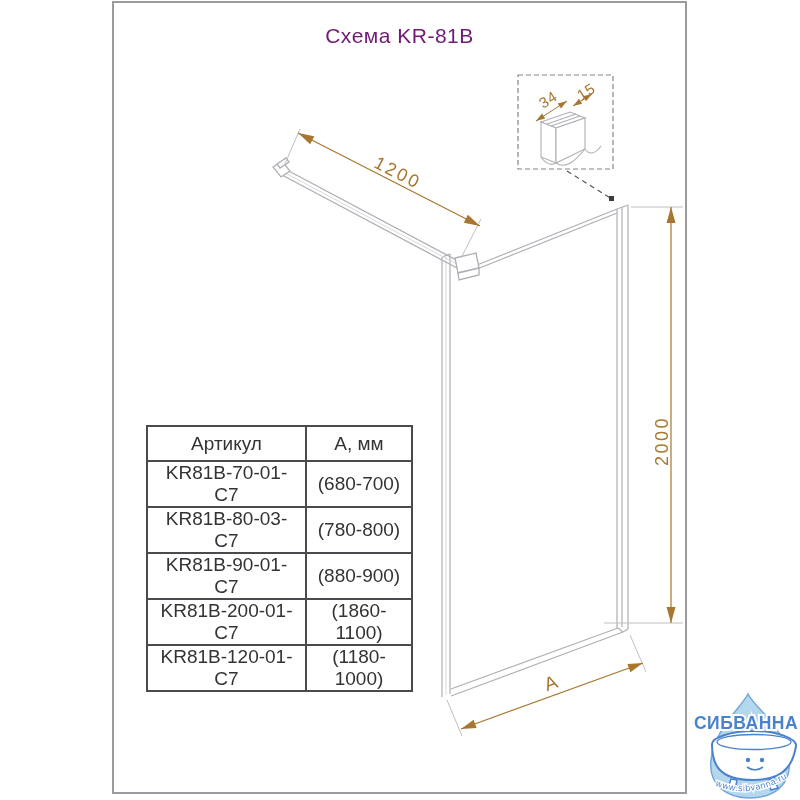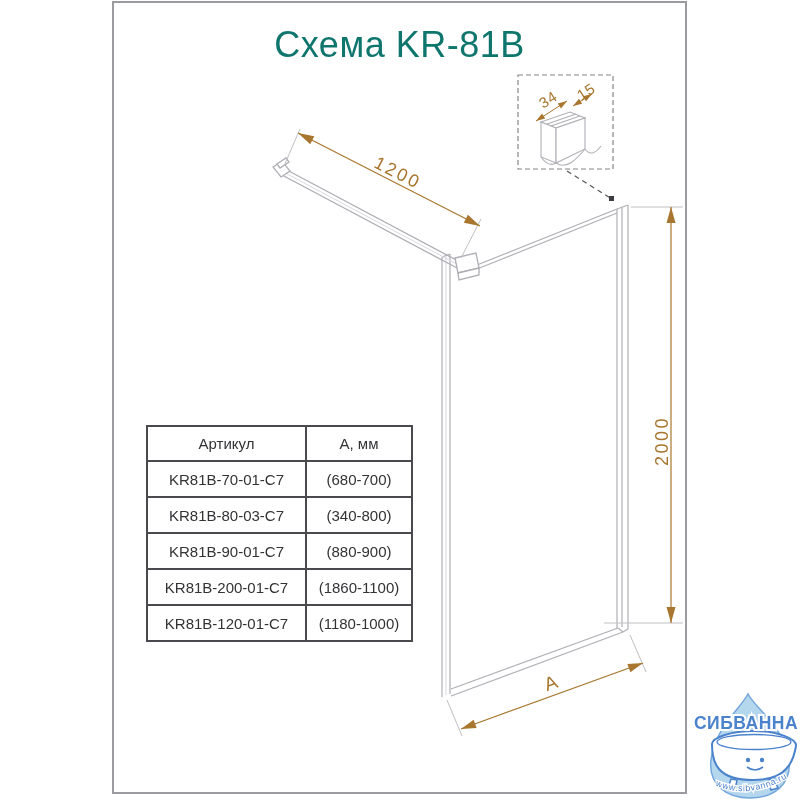--- a/index.html
+++ b/index.html
@@ -7,26 +7,26 @@
     width:800px;height:800px;position:relative;background:#ffffff;
     font-family:"Liberation Sans","DejaVu Sans",sans-serif;
     overflow:hidden;
   }
   .frame{
     position:absolute;left:112px;top:1px;width:575px;height:793px;
     border:2px solid #9a9a9f;box-sizing:border-box;background:#fff;
   }
   .title{
     position:absolute;left:112px;top:24px;width:575px;text-align:center;
-    font-size:36px;color:#0f766e;letter-spacing:0.5px;
+    font-size:21px;color:#701a75;letter-spacing:0.5px;
   }
   svg.drawing{position:absolute;left:0;top:0;width:800px;height:800px;pointer-events:none;}
   table.spec{
     position:absolute;left:146px;top:425px;border-collapse:collapse;background:#fff;
-    font-size:15px;color:#333336;
+    font-size:19px;color:#333336;
   }
   table.spec th, table.spec td{
     border:2px solid #4a4a4e;font-weight:400;text-align:center;padding:0 6px;
   }
   table.spec th{height:33px;}
   table.spec td{height:34px;}
   .col-art{width:145px;}
   .col-a{width:92px;}
 </style>
 </head>
@@ -162,21 +162,21 @@
       <th class="col-a">А, мм</th>
     </tr>
   </thead>
   <tbody>
     <tr>
       <td>KR81B-70-01-C7</td>
       <td>(680-700)</td>
     </tr>
     <tr>
       <td>KR81B-80-03-C7</td>
-      <td>(340-800)</td>
+      <td>(780-800)</td>
     </tr>
     <tr>
       <td>KR81B-90-01-C7</td>
       <td>(880-900)</td>
     </tr>
     <tr>
       <td>KR81B-200-01-C7</td>
       <td>(1860-1100)</td>
     </tr>
     <tr>

